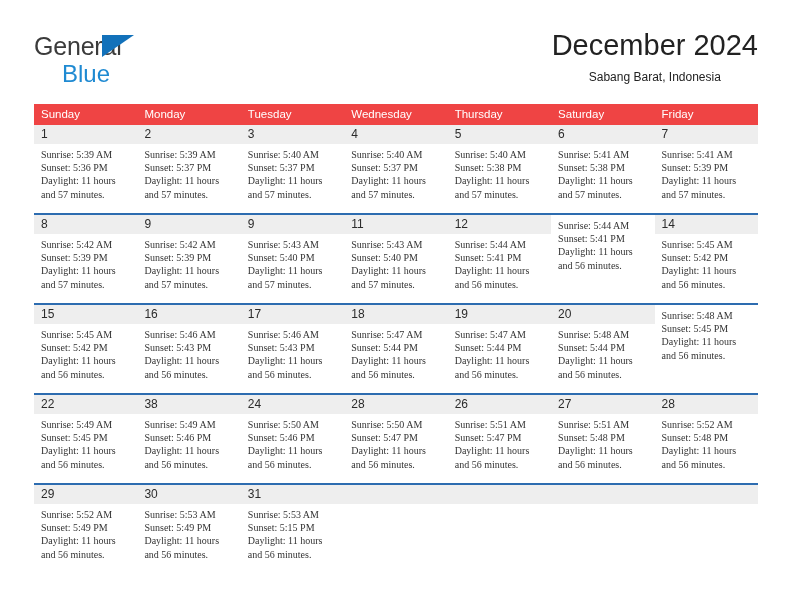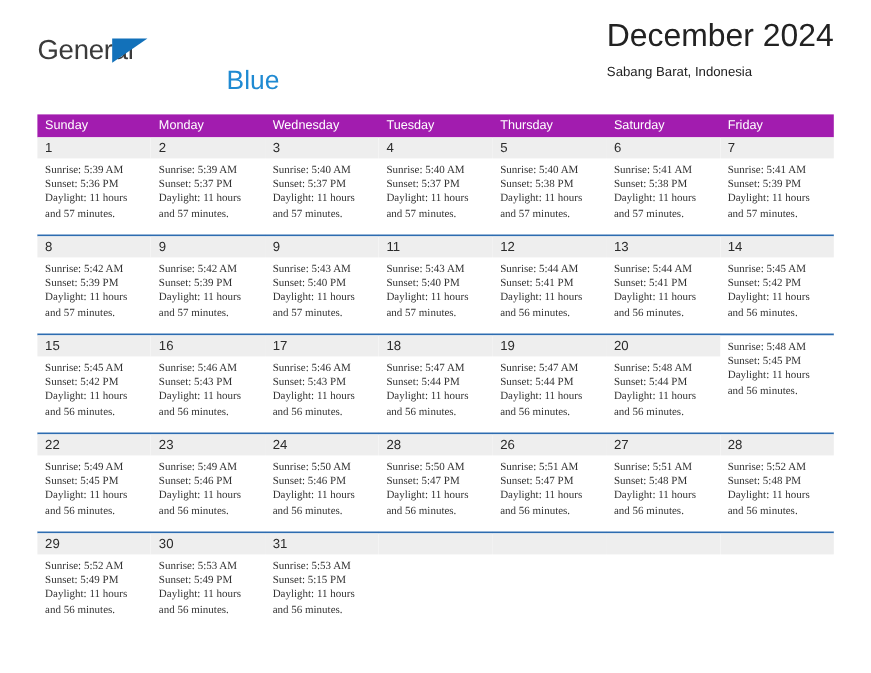--- a/index.html
+++ b/index.html
@@ -54,27 +54,26 @@
     border-bottom: 22px solid transparent;
   }
   .brand-row2 {
     position: relative;
     margin-top: 1px;
     margin-left: 28px;
     height: 26px;
     line-height: 26px;
     font-size: 24px;
     color: #1f8ad2;
-    text-align: right;
   }
   .title-block {
     position: absolute;
     right: 34px;
-    top: 16px;
-    text-align: left;
+    top: 28px;
+    text-align: center;
   }
   .cal-title {
     font-size: 29px;
     line-height: 34px;
     color: #222222;
     font-weight: normal;
     margin: 0;
     white-space: nowrap;
   }
   .cal-subtitle {
@@ -88,21 +87,21 @@
   
   .calendar {
     position: absolute;
     left: 34px;
     top: 104px;
     width: 724px;
   }
   .dow-row {
     display: flex;
     width: 724px;
-    background: #a21caf;
+    background: #ef4444;
     height: 21px;
   }
   .dow {
     width: 103.428px;
     box-sizing: border-box;
     padding-left: 7px;
     color: #ffffff;
     font-size: 11.5px;
     line-height: 21px;
     white-space: nowrap;
@@ -166,22 +165,22 @@
       <p class="cal-subtitle">Sabang Barat, Indonesia</p>
     </div>
 
   </div>
 
   <div class="calendar">
 
     <div class="dow-row">
       <div class="dow">Sunday</div>
       <div class="dow">Monday</div>
+      <div class="dow">Tuesday</div>
       <div class="dow">Wednesday</div>
-      <div class="dow">Tuesday</div>
       <div class="dow">Thursday</div>
       <div class="dow">Saturday</div>
       <div class="dow">Friday</div>
     </div>
 
     <div class="week first">
       <div class="daycell">
           <div class="daynum-band">
             <div class="daynum">1</div>
           </div>
@@ -310,23 +309,20 @@
             <div class="daynum">12</div>
           </div>
           <div class="dayinfo">
             <div>Sunrise: 5:44 AM</div>
             <div>Sunset: 5:41 PM</div>
             <div>Daylight: 11 hours</div>
             <div>and 56 minutes.</div>
           </div>
         </div>
       <div class="daycell">
-          <div class="daynum-band">
-            <div class="daynum">13</div>
-          </div>
           <div class="dayinfo">
             <div>Sunrise: 5:44 AM</div>
             <div>Sunset: 5:41 PM</div>
             <div>Daylight: 11 hours</div>
             <div>and 56 minutes.</div>
           </div>
         </div>
       <div class="daycell">
           <div class="daynum-band">
             <div class="daynum">14</div>
@@ -424,21 +420,21 @@
           </div>
           <div class="dayinfo">
             <div>Sunrise: 5:49 AM</div>
             <div>Sunset: 5:45 PM</div>
             <div>Daylight: 11 hours</div>
             <div>and 56 minutes.</div>
           </div>
         </div>
       <div class="daycell">
           <div class="daynum-band">
-            <div class="daynum">23</div>
+            <div class="daynum">38</div>
           </div>
           <div class="dayinfo">
             <div>Sunrise: 5:49 AM</div>
             <div>Sunset: 5:46 PM</div>
             <div>Daylight: 11 hours</div>
             <div>and 56 minutes.</div>
           </div>
         </div>
       <div class="daycell">
           <div class="daynum-band">

